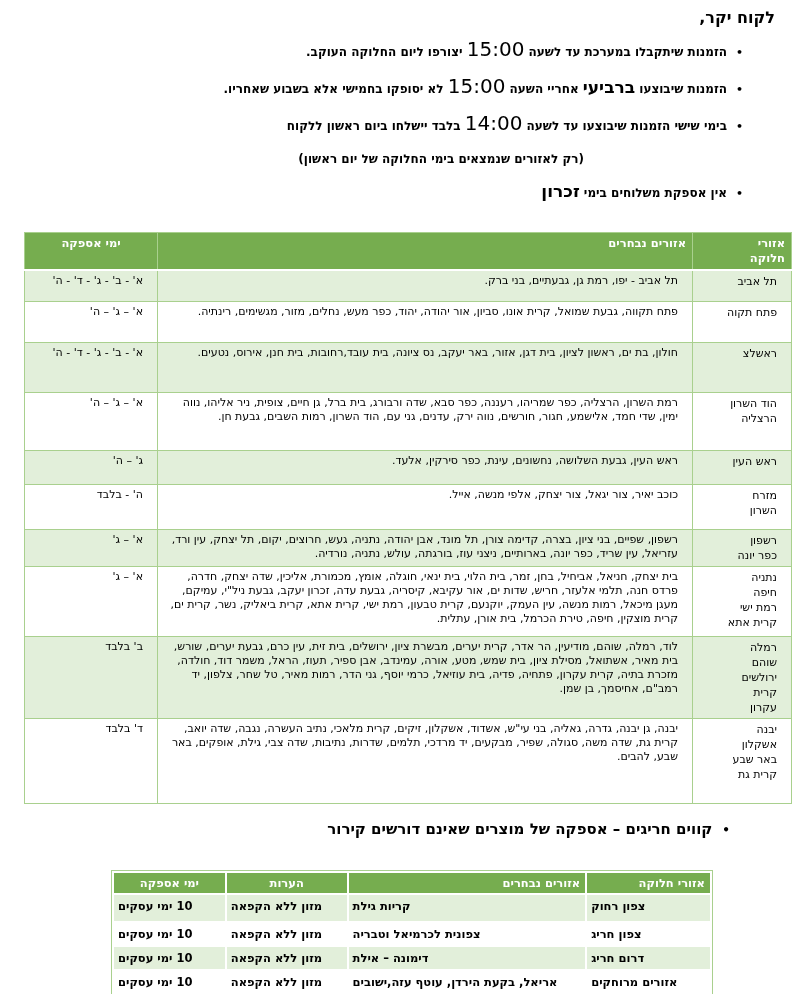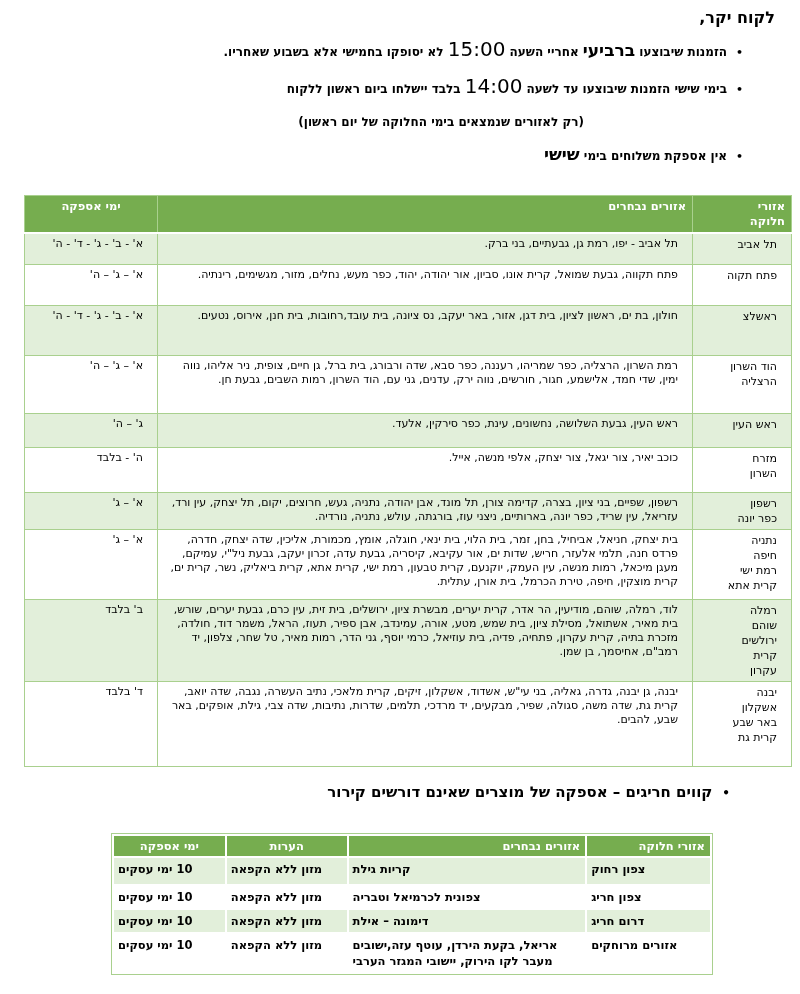--- a/index.html
+++ b/index.html
@@ -75,28 +75,31 @@
 </style>
 </head>
 <body>
 
 <div class="doc">
 
   <div class="title">לקוח יקר,</div>
 
   <div class="bullets">
     <div class="bullet">
+      <span class="dot">•</span><span>הזמנות שיתקבלו במערכת עד לשעה </span><span class="big-time">15:00</span><span> יצורפו ליום החלוקה העוקב.</span>
+    </div>
+    <div class="bullet">
       <span class="dot">•</span><span>הזמנות שיבוצעו </span><span class="big-day">ברביעי</span><span> אחריי השעה </span><span class="big-time">15:00</span><span> לא יסופקו בחמישי אלא בשבוע שאחריו.</span>
     </div>
     <div class="bullet">
       <span class="dot">•</span><span>בימי שישי הזמנות שיבוצעו עד לשעה </span><span class="big-time">14:00</span><span> בלבד יישלחו ביום ראשון ללקוח</span>
     </div>
     <div class="note-line">(רק לאזורים שנמצאים בימי החלוקה של יום ראשון)</div>
     <div class="bullet">
-      <span class="dot">•</span><span>אין אספקת משלוחים בימי </span><span class="big-day">שישי</span>
+      <span class="dot">•</span><span>אין אספקת משלוחים בימי </span><span class="big-day">זכרון</span>
     </div>
   </div>
 
   <table class="t1">
     <colgroup>
         <col style="width:99px">
         <col style="width:535px">
         <col style="width:133px">
       </colgroup>
     <thead>

